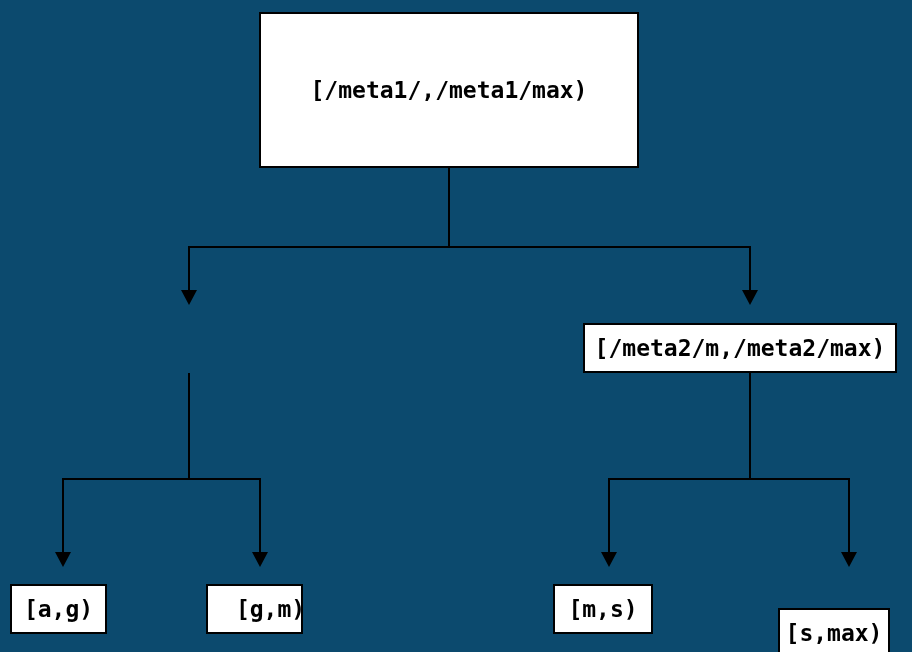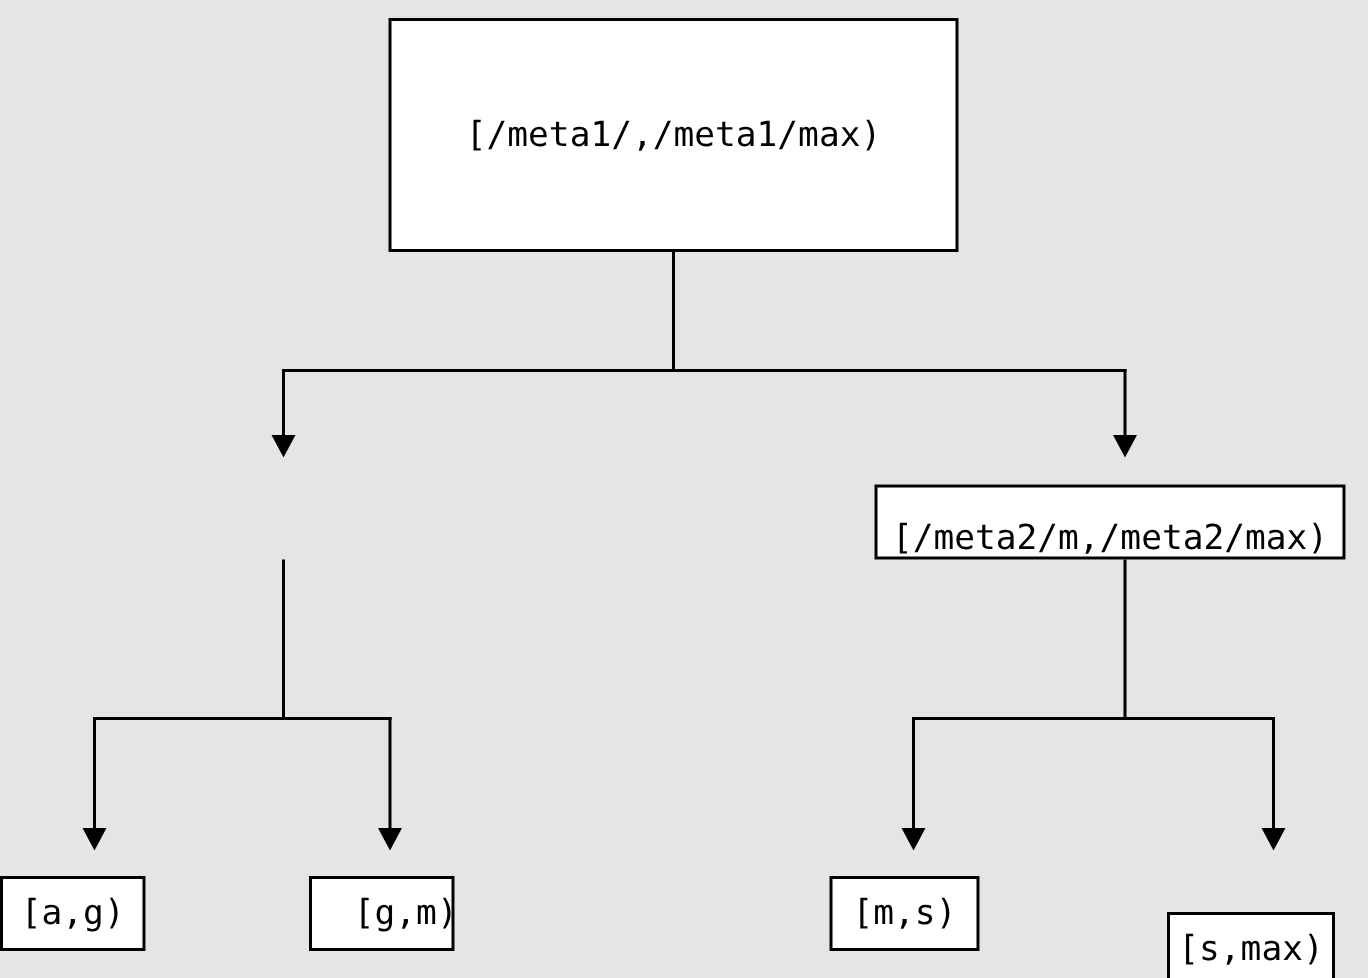--- a/index.html
+++ b/index.html
@@ -5,23 +5,24 @@
 <style>
   html, body {
     margin: 0;
     padding: 0;
     background: #ffffff;
   }
   #canvas {
     position: relative;
     width: 912px;
     height: 652px;
-    background: #e5e5e5;
+    background: #0c4a6e;
     overflow: hidden;
     font-family: "DejaVu Sans Mono", "Liberation Mono", monospace;
+    font-weight: bold;
   }
   .node {
     position: absolute;
     box-sizing: border-box;
     border: 2px solid #000000;
     background: #ffffff;
     display: flex;
     align-items: center;
     justify-content: center;
     color: #000000;
@@ -63,39 +64,39 @@
 
   <div class="edge-h" style="left:189px; top:246px; width:562px;"></div>
 
   <div class="edge-v" style="left:188px; top:246px; height:44px;"></div>
   <div class="arrowhead" style="left:181px; top:290px;"></div>
 
   <div class="edge-v" style="left:749px; top:246px; height:44px;"></div>
   <div class="arrowhead" style="left:742px; top:290px;"></div>
 
 
-  <div class="node" style="left:583px; top:323px; width:314px; height:50px;align-items:flex-end;">
+  <div class="node" style="left:583px; top:323px; width:314px; height:50px;">
     <span>[/meta2/m,/meta2/max)</span>
   </div>
 
   <div class="edge-v" style="left:188px; top:373px; height:106px;"></div>
   <div class="edge-h" style="left:63px; top:478px; width:198px;"></div>
   <div class="edge-v" style="left:62px; top:478px; height:74px;"></div>
   <div class="arrowhead" style="left:55px; top:552px;"></div>
   <div class="edge-v" style="left:259px; top:478px; height:74px;"></div>
   <div class="arrowhead" style="left:252px; top:552px;"></div>
 
   <div class="edge-v" style="left:749px; top:373px; height:106px;"></div>
   <div class="edge-h" style="left:609px; top:478px; width:241px;"></div>
   <div class="edge-v" style="left:608px; top:478px; height:74px;"></div>
   <div class="arrowhead" style="left:601px; top:552px;"></div>
   <div class="edge-v" style="left:848px; top:478px; height:74px;"></div>
   <div class="arrowhead" style="left:841px; top:552px;"></div>
 
-  <div class="node" style="left:0; top:584px; width:97px; height:50px;text-align:right;">
+  <div class="node" style="left:10px; top:584px; width:97px; height:50px;text-align:right;">
     <span>[a,g)</span>
   </div>
 
   <div class="node" style="left:206px; top:584px; width:97px; height:50px;padding-left:32px;">
     <span>[g,m)</span>
   </div>
 
   <div class="node" style="left:553px; top:584px; width:100px; height:50px;">
     <span>[m,s)</span>
   </div>

